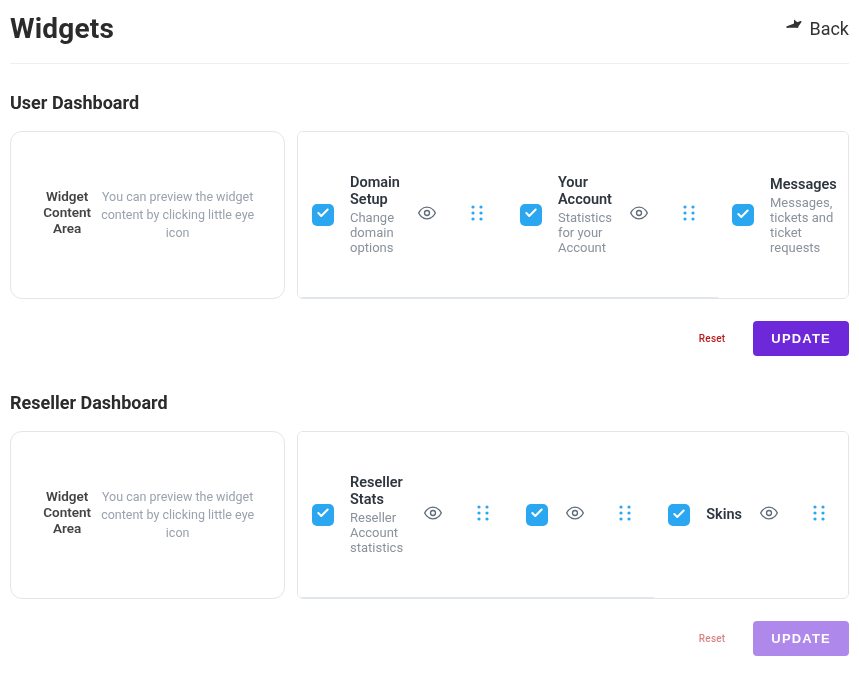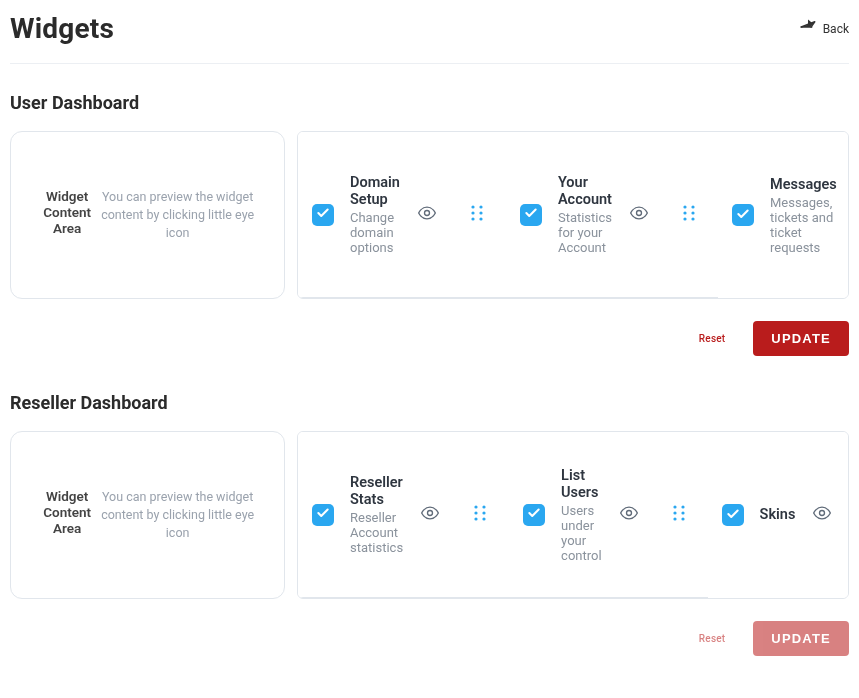--- a/index.html
+++ b/index.html
@@ -22,21 +22,21 @@
     font-size: 28px;
     font-weight: 700;
     color: #2b2b2b;
     letter-spacing: 0.2px;
   }
   .back-link {
     display: flex;
     align-items: center;
     gap: 6px;
     color: #333;
-    font-size: 12px;
+    font-size: 18px;
     cursor: pointer;
   }
   .back-link svg { width: 18px; height: 18px; }
 
   .section { margin-bottom: 36px; }
   .section-title {
     font-size: 18px;
     font-weight: 700;
     color: #2b2b2b;
     margin-bottom: 18px;
@@ -143,21 +143,21 @@
   .reset {
     font-size: 10px;
     font-weight: 500;
     color: #b91c1c;
     cursor: pointer;
     letter-spacing: 0.2px;
     padding-left: 23px;
   }
   .reset.faded { opacity: 0.55; }
   .update {
-    background: #b91c1c;
+    background: #6d28d9;
     color: #fff;
     border: none;
     border-radius: 4px;
     padding: 10px 18px;
     font-size: 13px;
     font-weight: 600;
     letter-spacing: 1.2px;
     cursor: pointer;
   }
   .update.faded { opacity: 0.55; }
@@ -344,24 +344,20 @@
       </div>
 
       <div class="item">
         <div class="chk">
           <span>
             <svg viewBox="0 0 24 24" fill="none" stroke="#fff" stroke-width="3.5" stroke-linecap="round" stroke-linejoin="round">
                 <polyline points="4 12 9 17 20 6"></polyline>
               </svg>
           </span>
         </div>
-        <div class="item-text">
-          <div class="item-title">List Users</div>
-          <div class="item-sub">Users under your control</div>
-        </div>
         <div class="eye">
           <span>
             <svg viewBox="0 0 24 24" fill="none" stroke="currentColor" stroke-width="1.6">
                 <path d="M2 12s3.5-7 10-7 10 7 10 7-3.5 7-10 7S2 12 2 12z"></path>
                 <circle cx="12" cy="12" r="3"></circle>
               </svg>
           </span>
         </div>
         <div class="grip">
           <span>

